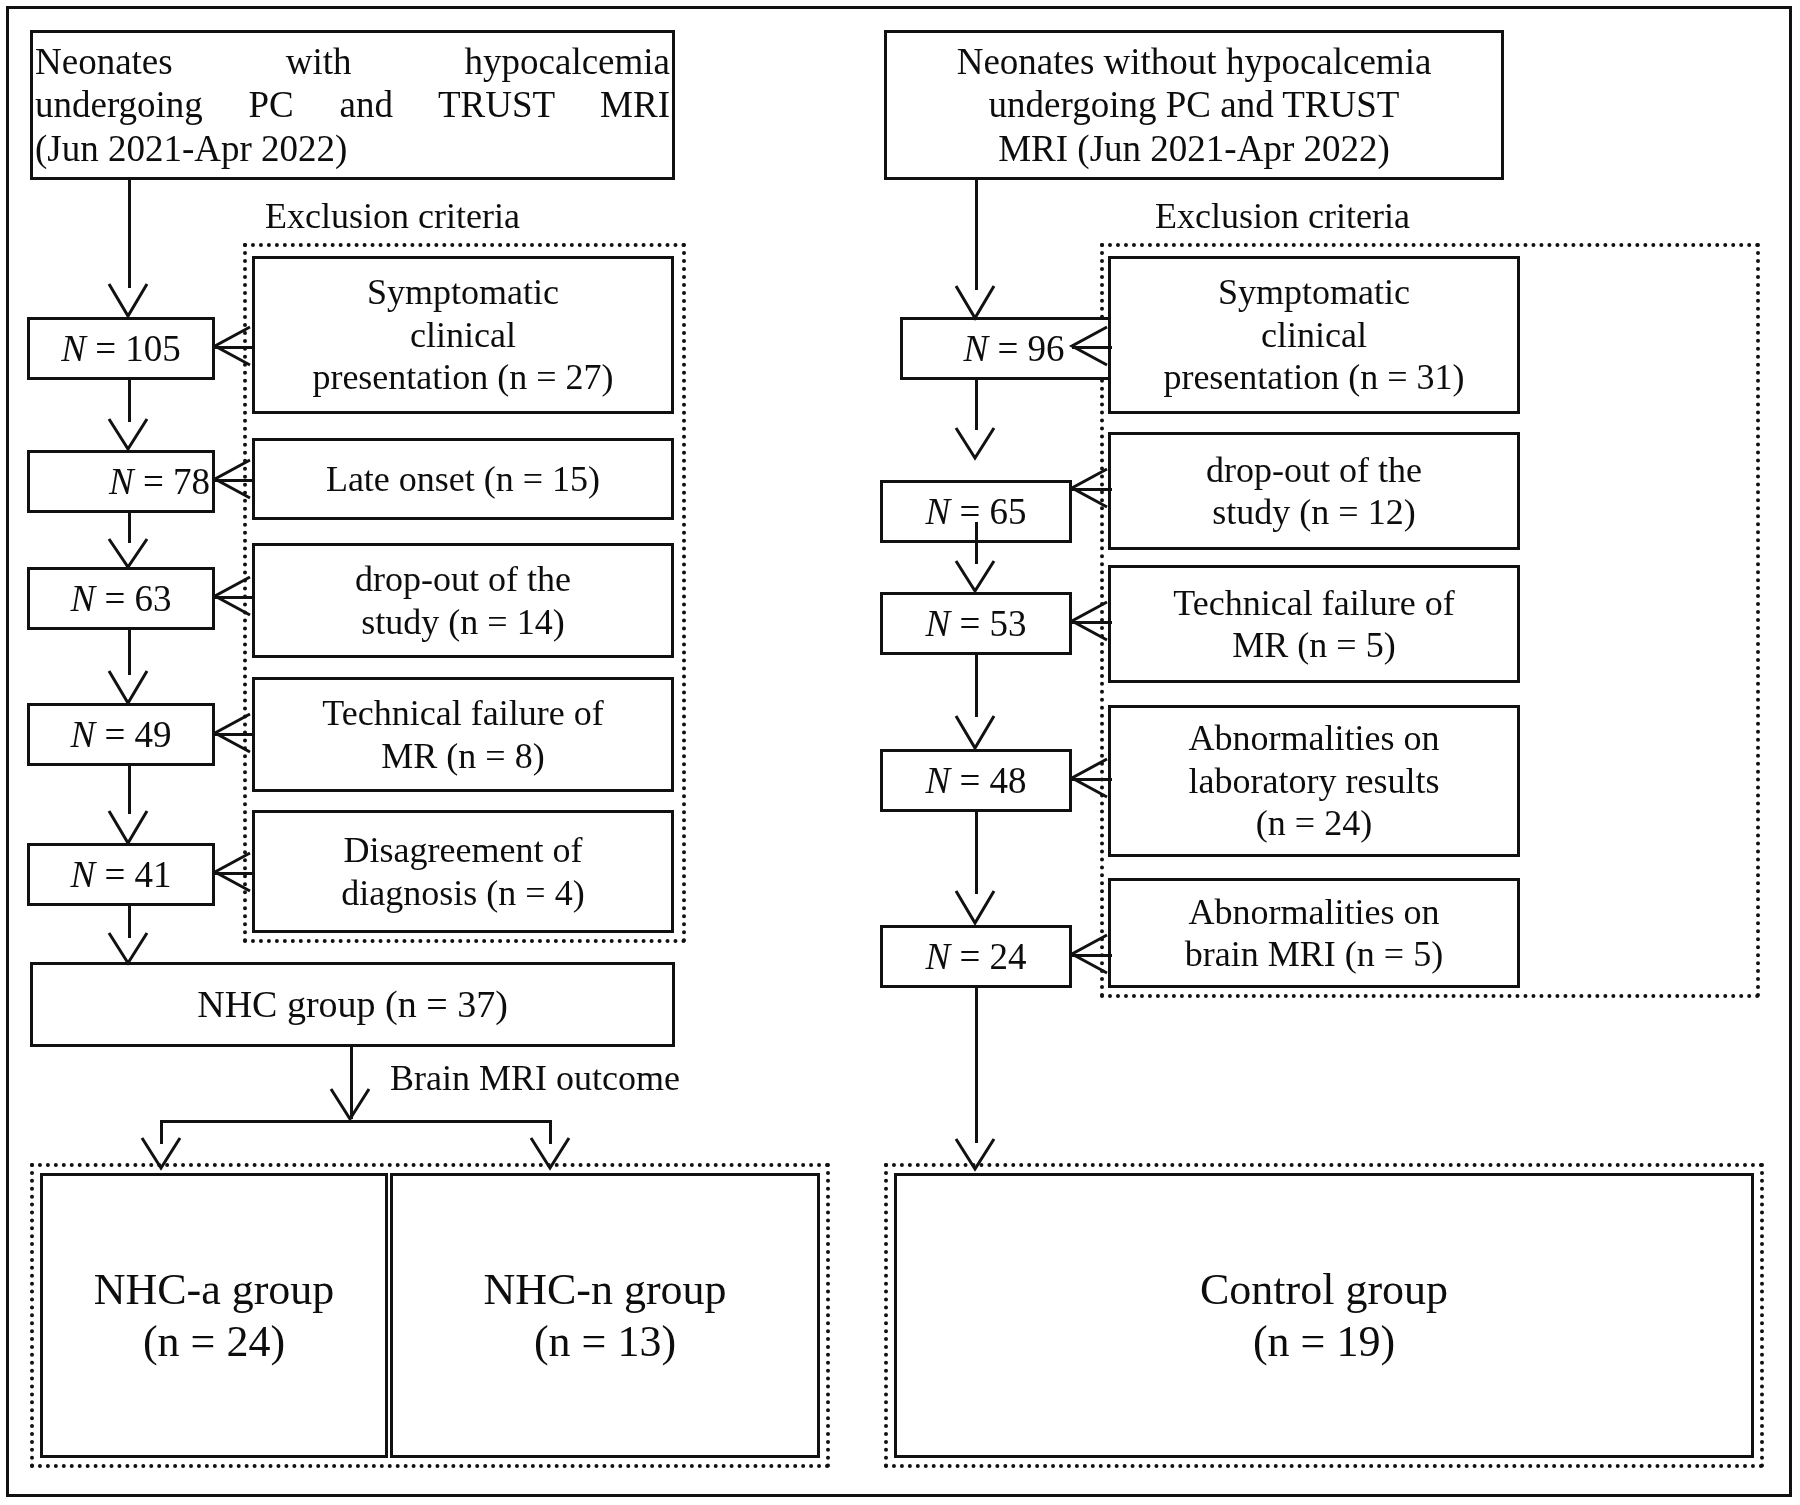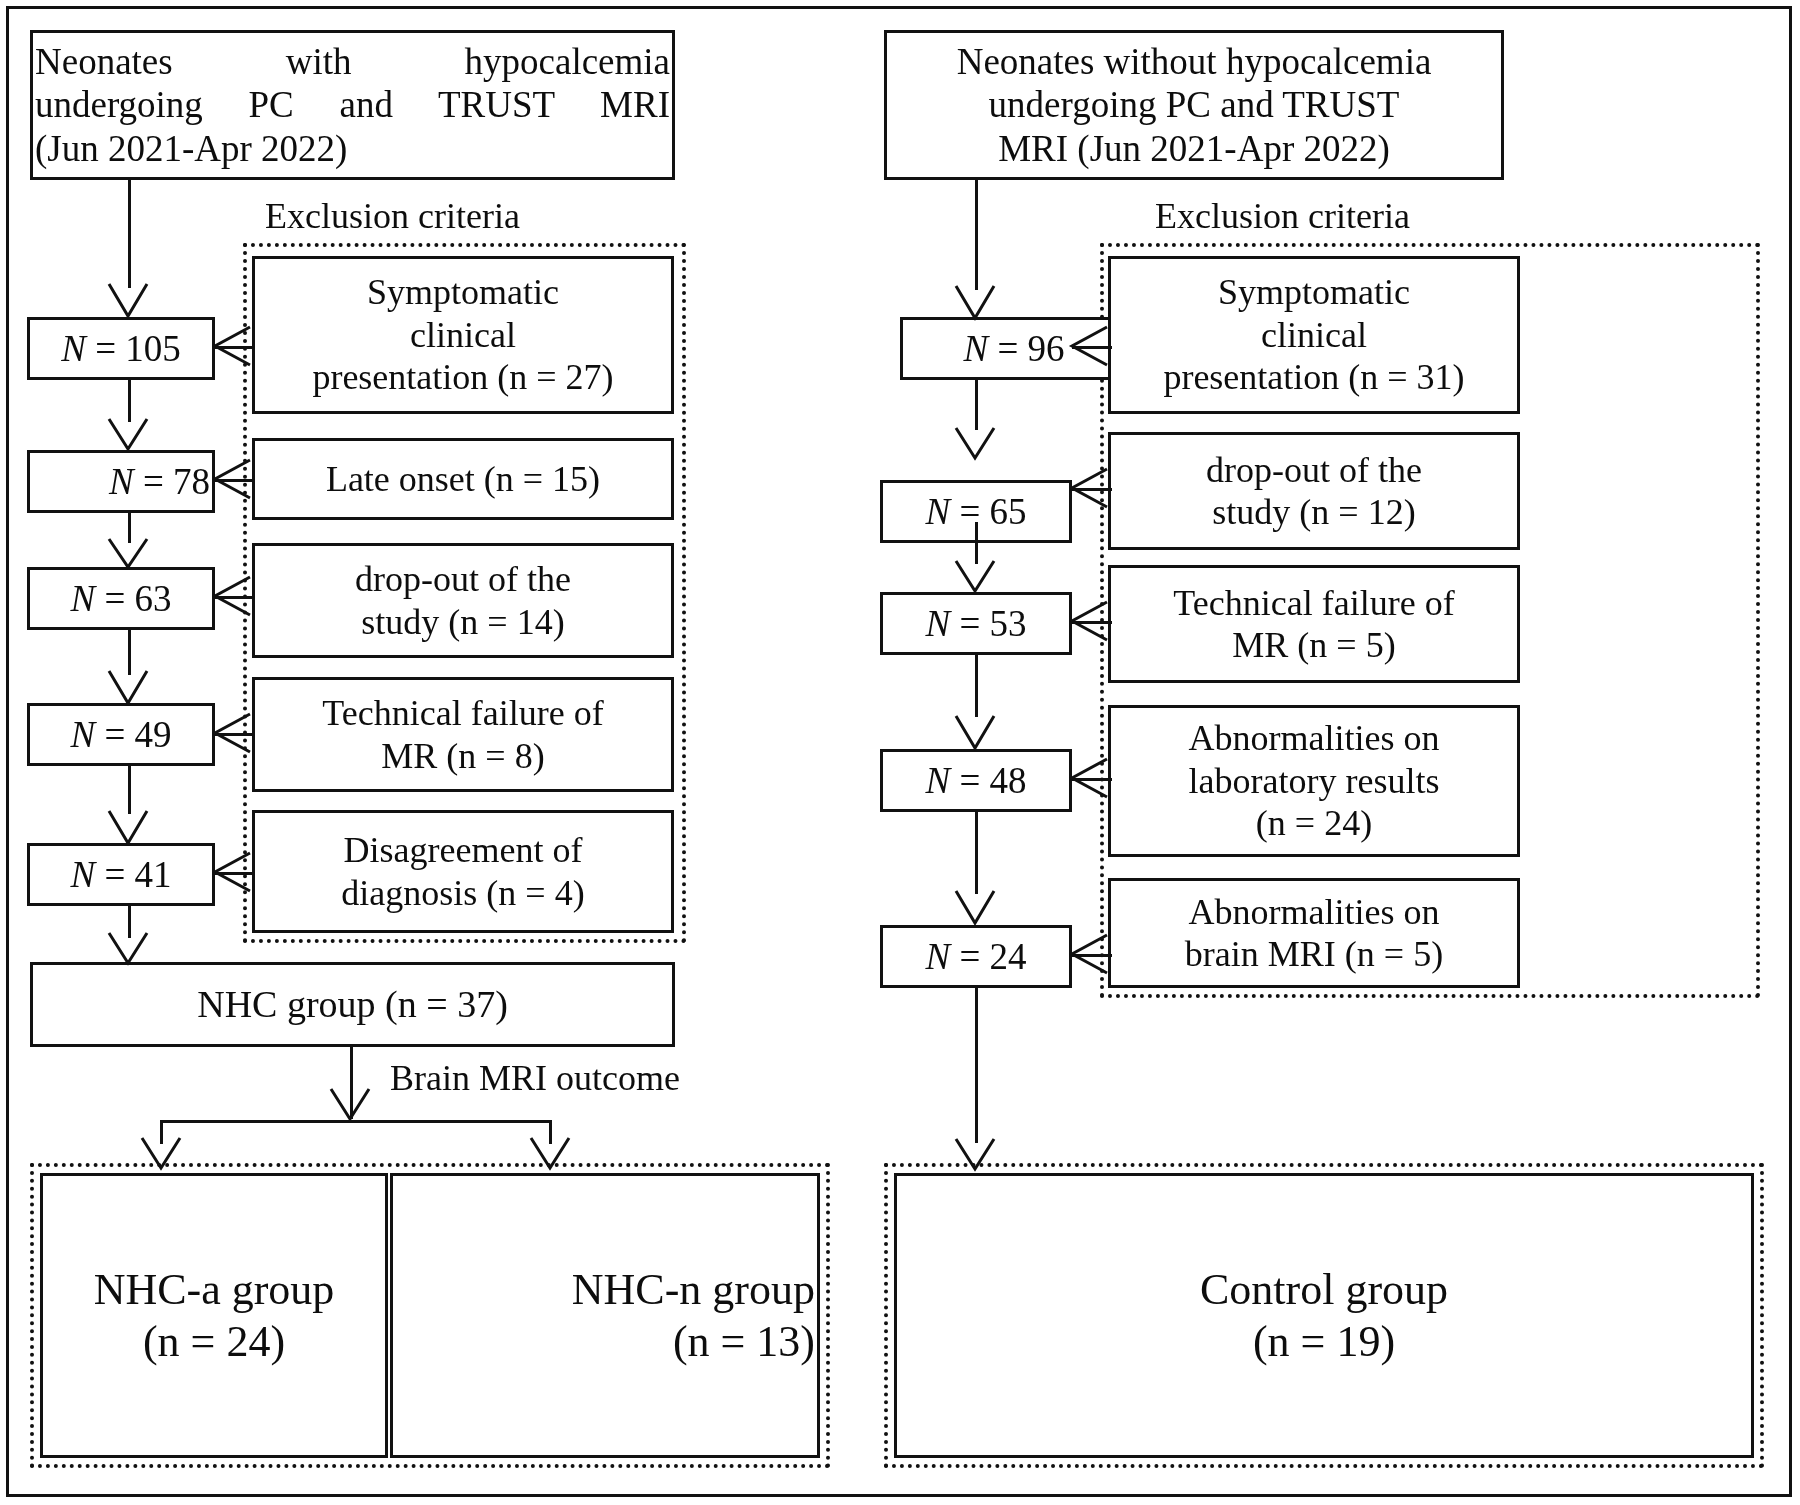--- a/index.html
+++ b/index.html
@@ -150,21 +150,21 @@
   <div class="free-label fs-excl" style="left:390px; top:1060px;">Brain MRI outcome</div>
 
   <div class="dotted-region" style="left:30px; top:1163px; width:800px; height:305px;"></div>
 
   <div class="box fs-bottom" style="left:40px; top:1173px; width:348px; height:285px;">
     <span class="txt">
       <span style="display:block">NHC-a group</span>
       <span style="display:block">(n = 24)</span>
     </span>
   </div>
-  <div class="box fs-bottom" style="left:390px; top:1173px; width:430px; height:285px;text-align:right;">
+  <div class="box fs-bottom" style="left:390px; top:1173px; width:430px; height:285px;">
     <span class="txt">
       <span style="display:block">NHC-n group</span>
       <span style="display:block">(n = 13)</span>
     </span>
   </div>
 
   <div class="vline" style="left:128px; top:180px; height:108px;"></div>
   <svg class="arrow-svg" style="left:108px; top:283px; width:42px; height:36px;">
       <path d="M1,1 L20,33 L39,1"></path>
     </svg>

